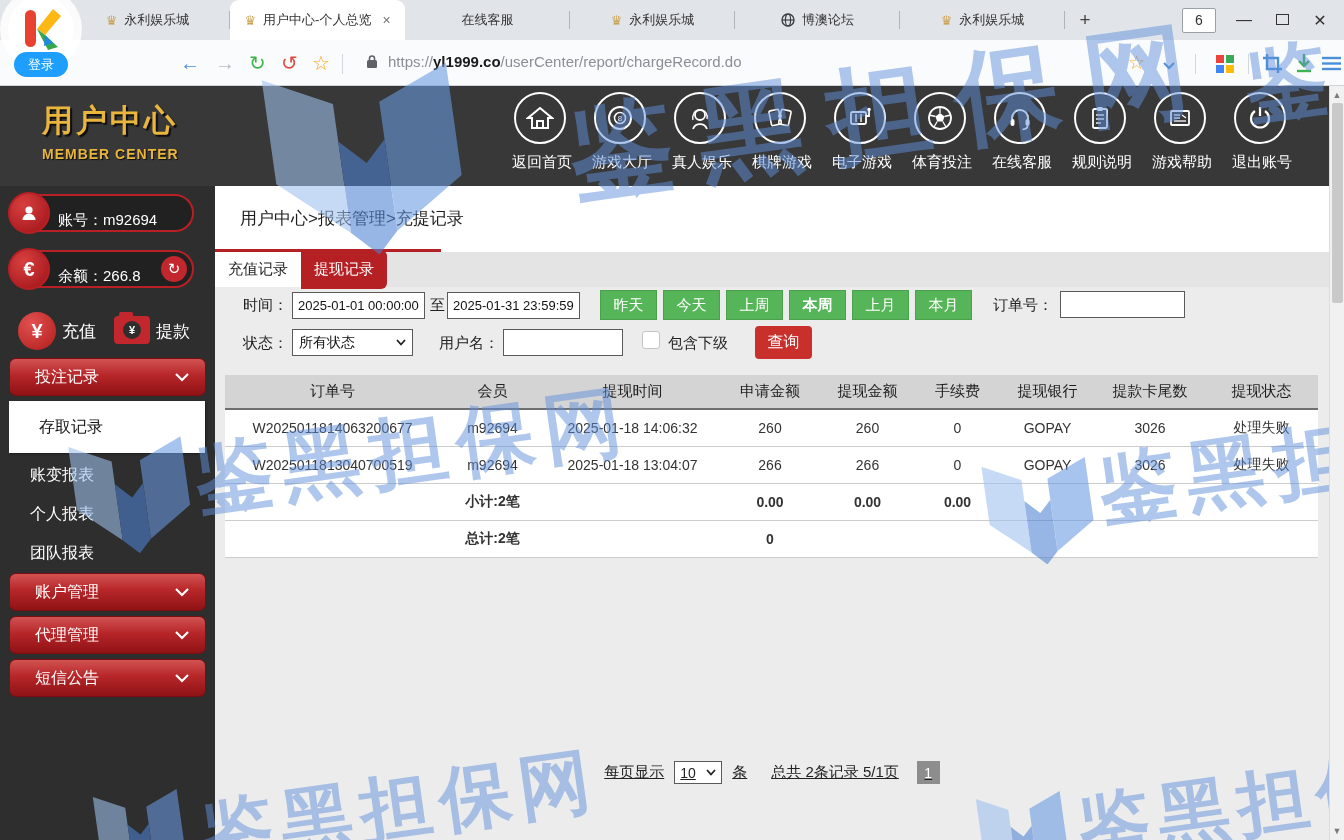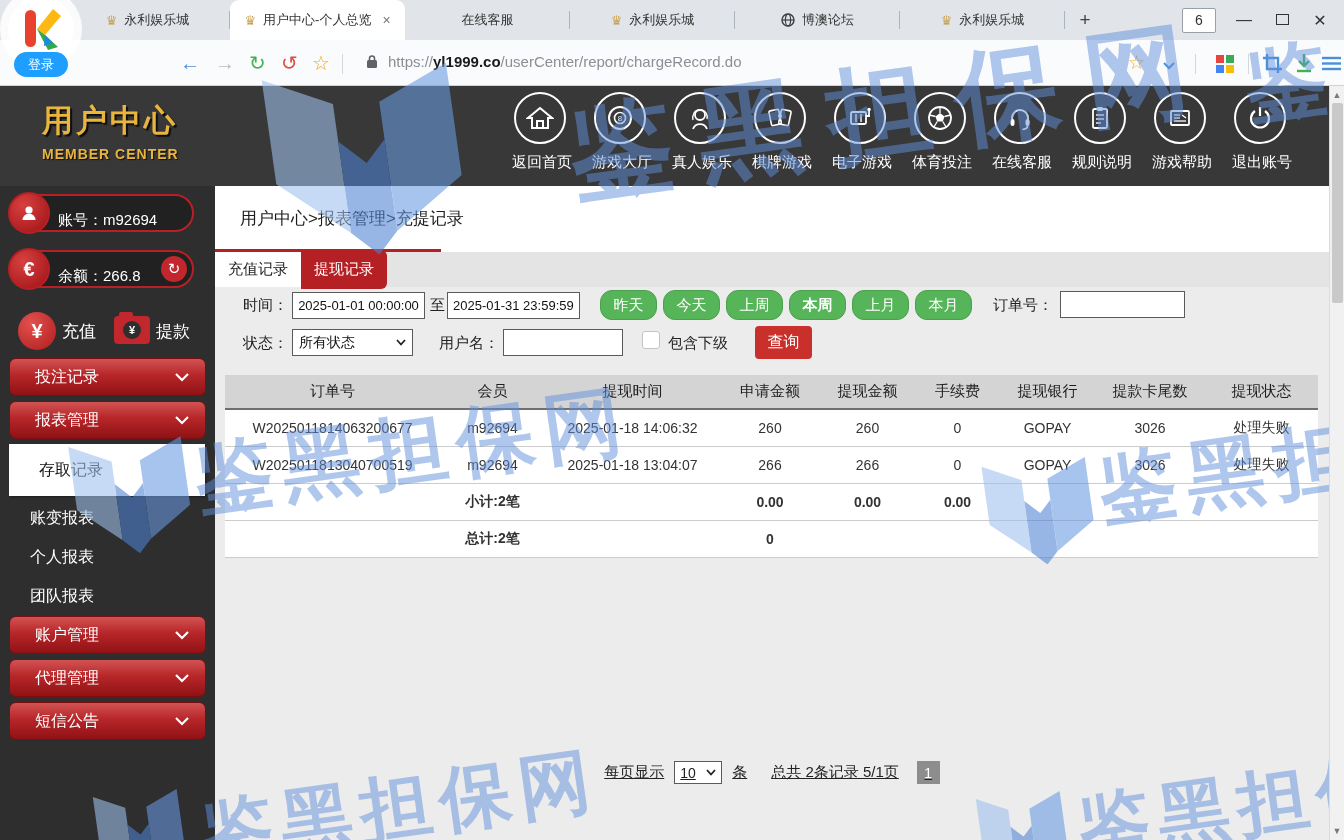--- a/index.html
+++ b/index.html
@@ -63,21 +63,21 @@
   .crumb { position:absolute; left:25px; top:21px; font-size:17px; color:#1c1c1c; }
   .crumb-line { position:absolute; left:0; bottom:0; width:226px; height:3px; background:#b52025; }
   .tabstrip { position:relative; width:100%; height:35px; background:#e4e4e4; display:flex; }
   .t-tab { padding:0 13px; font-size:15px; display:flex; align-items:center; }
   .t-recharge { background:#fff; color:#1c1c1c; }
   .t-withdraw { background:#b52025; color:#fff; height:39px; margin-top:-2px; border-radius:0 6px 6px 0; z-index:2; }
 
   .filters { position:relative; width:100%; height:88px; font-size:15px; color:#222; }
   .f-label { position:absolute; white-space:nowrap; }
   .f-input { position:absolute; height:27px; border:1px solid #5a5a5a; background:#fff; font-size:13px; font-family:inherit; color:#111; padding:0 5px; }
-  .qbtn { position:absolute; top:3px; width:57px; height:30px; background:#56b558; border:1px solid #4aa04c; border-radius:12px; color:#fff; font-size:15px; display:flex; align-items:center; justify-content:center; }
+  .qbtn { position:absolute; top:3px; width:57px; height:30px; background:#56b558; border:1px solid #4aa04c; border-radius:0; color:#fff; font-size:15px; display:flex; align-items:center; justify-content:center; }
   .selbox { position:absolute; height:27px; border:1px solid #5a5a5a; background:#fff; font-size:14px; color:#111; display:flex; align-items:center; justify-content:space-between; padding:0 6px; }
   .chk { position:absolute; width:18px; height:18px; background:#fff; border:1px solid #c5c5c5; border-radius:3px; }
   .query-btn { position:absolute; width:57px; height:33px; background:#c9302c; border-radius:4px; color:#fff; font-size:16px; display:flex; align-items:center; justify-content:center; }
 
   table.report { position:absolute; left:10px; top:189px; width:1093px; border-collapse:collapse; table-layout:fixed; font-size:14px; }
   table.report th { height:34px; background:#d4d4d4; font-weight:normal; font-size:15px; color:#1f1f1f; border-bottom:2px solid #6f6f6f; }
   table.report td { height:37px; background:#fff; text-align:center; color:#333; border-bottom:1px solid #ccc; }
   .bold { font-weight:bold; color:#111; }
 
   .pagination { position:absolute; left:0; top:575px; width:100%; display:flex; align-items:center; justify-content:center; gap:10px; font-size:15px; color:#222;text-decoration:underline; }
@@ -337,26 +337,20 @@
       </div>
     <span class="act-label" style="left:156px;">提款</span>
   </div>
   <div class="menu">
     <div class="menu-btn">
       <span>投注记录</span>
       <svg class="icon-svg" width="14" height="9" viewBox="0 0 14 9">
           <polyline points="1,1 7,7 13,1" fill="none" stroke="#fff" stroke-width="2.2"></polyline>
         </svg>
     </div>
-    <div class="menu-btn">
-      <span>报表管理</span>
-      <svg class="icon-svg" width="14" height="9" viewBox="0 0 14 9">
-          <polyline points="1,1 7,7 13,1" fill="none" stroke="#fff" stroke-width="2.2"></polyline>
-        </svg>
-    </div>
     <div class="sub-active">存取记录</div>
     <div class="sub-item">账变报表</div>
     <div class="sub-item">个人报表</div>
     <div class="sub-item">团队报表</div>
     <div class="menu-btn">
       <span>账户管理</span>
       <svg class="icon-svg" width="14" height="9" viewBox="0 0 14 9">
           <polyline points="1,1 7,7 13,1" fill="none" stroke="#fff" stroke-width="2.2"></polyline>
         </svg>
     </div>
@@ -380,21 +374,21 @@
     <div class="crumb">用户中心&gt;报表管理&gt;充提记录</div>
     <div class="crumb-line"></div>
   </div>
   <div class="tabstrip">
     <div class="t-tab t-recharge">充值记录</div>
     <div class="t-tab t-withdraw">提现记录</div>
   </div>
 
   <div class="filters">
     <span class="f-label" style="left:28px;top:9px;">时间：</span>
-    <input class="f-input" style="left: 77px; top: 5px; width: 133px; text-align: center;" value="2025-01-01 00:00:00">
+    <input class="f-input" style="left: 77px; top: 5px; width: 133px;" value="2025-01-01 00:00:00">
     <span class="f-label" style="left:215px;top:9px;">至</span>
     <input class="f-input" style="left: 232px; top: 5px; width: 133px;" value="2025-01-31 23:59:59">
     <div class="qbtn" style="left:385px;">昨天</div>
     <div class="qbtn" style="left:448px;">今天</div>
     <div class="qbtn" style="left:511px;">上周</div>
     <div class="qbtn" style="left:574px;font-weight:bold;">本周</div>
     <div class="qbtn" style="left:637px;">上月</div>
     <div class="qbtn" style="left:700px;">本月</div>
     <span class="f-label" style="left:778px;top:9px;">订单号：</span>
     <input class="f-input" style="left: 845px; top: 4px; width: 125px;">

